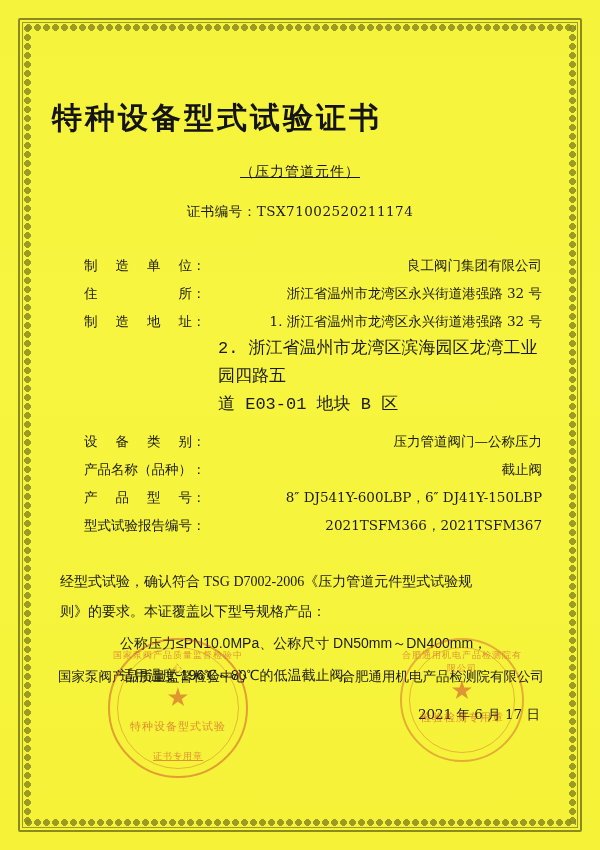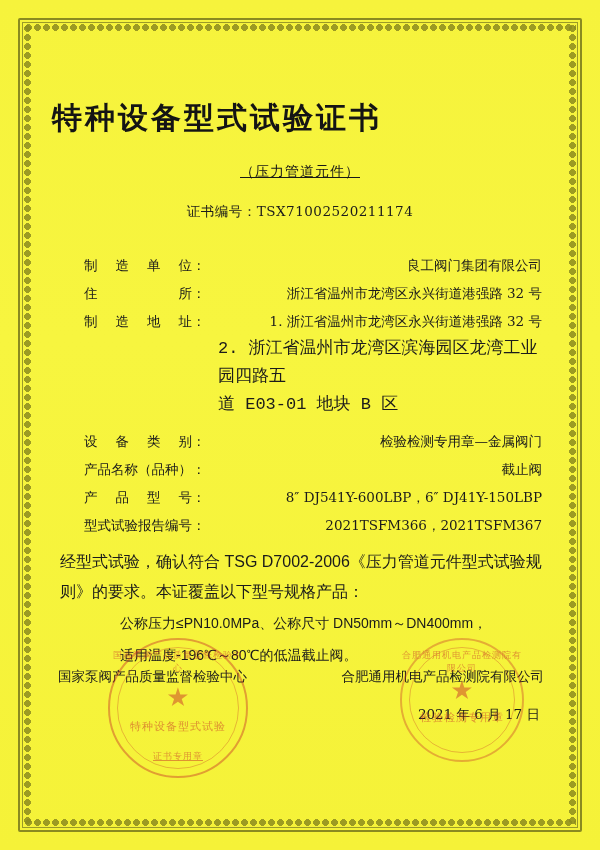--- a/index.html
+++ b/index.html
@@ -125,23 +125,23 @@
     text-align: right;
   }
   .indent-2 {
     padding-left: 134px;
     font-family: Liberation Mono, monospace;
     font-size: 17px;
     line-height: 28px;
   }
   .gap-sm { height: 8px; }
   .paragraph {
-    margin-top: 8px;
-    font-family: Liberation Sans, sans-serif;
-    font-size: 16px;
+    margin-top: 28px;
+    font-family: Liberation Serif, serif;
+    font-size: 14px;
     line-height: 30px;
     text-align: justify;
     padding-left: 8px;
   }
   .bullet-line {
     font-family: Liberation Sans, sans-serif;
     font-size: 14px;
     line-height: 32px;
     padding-left: 68px;
   }
@@ -295,21 +295,21 @@
       <div class="gap-sm"></div>
 
       <div class="field-row">
         <div class="field-label spread">
           <span>设</span>
             <span>备</span>
             <span>类</span>
             <span>别</span>
         </div>
         <div class="field-colon">：</div>
-        <div class="field-value">检验检测专用章—金属阀门</div>
+        <div class="field-value">压力管道阀门—公称压力</div>
       </div>
 
       <div class="field-row">
         <div class="field-label">产品名称（品种）</div>
         <div class="field-colon">：</div>
         <div class="field-value">截止阀</div>
       </div>
 
       <div class="field-row">
         <div class="field-label spread">

